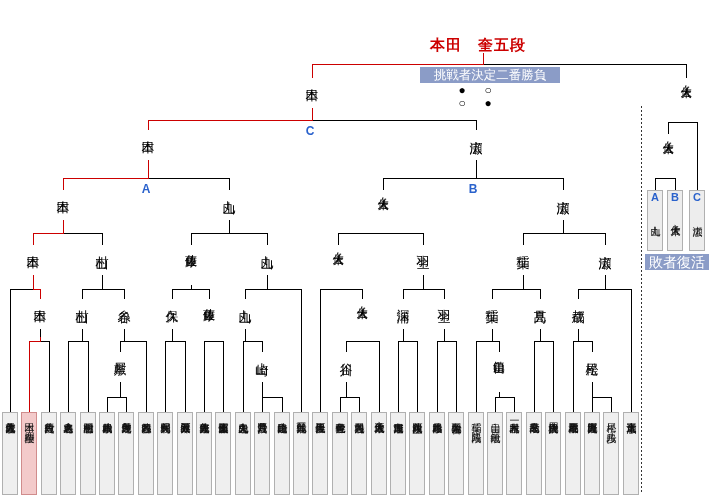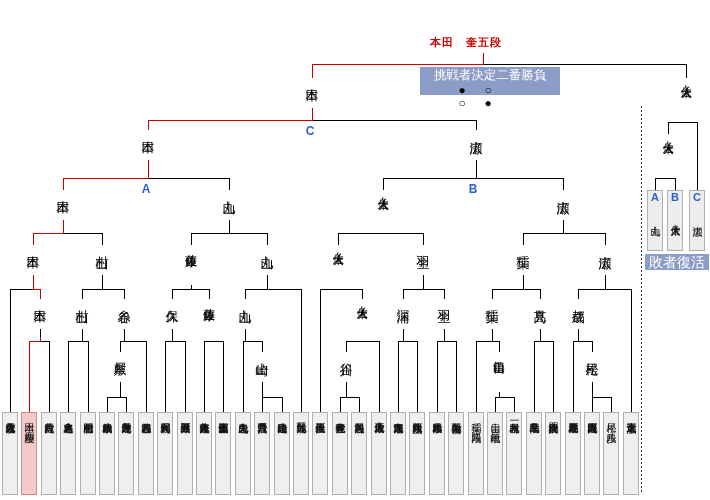--- a/index.html
+++ b/index.html
@@ -6,21 +6,21 @@
   #stage{position:relative;width:710px;height:500px;background:#fff;overflow:hidden;
          font-family:"Liberation Sans",sans-serif;}
   #lines{position:absolute;left:0;top:0;}
   .vname{position:absolute;writing-mode:vertical-rl;text-orientation:upright;
          font-size:13px;line-height:1.0;letter-spacing:1px;color:#000;
          transform:translateX(-50%);white-space:nowrap;}
   .n3{font-size:12px;letter-spacing:0;}
   .n4{font-size:11px;letter-spacing:0;line-height:0.95;}
   .mlabel{position:absolute;color:#2a62cc;font-weight:bold;font-size:12px;
           transform:translateX(-50%);line-height:1;}
-  .title{position:absolute;color:#cc0000;font-weight:bold;font-size:11px;
+  .title{position:absolute;color:#cc0000;font-weight:bold;font-size:15px;
          letter-spacing:1px;line-height:1;}
   .bluebar{position:absolute;background:#8b9cc7;color:#fff;text-align:center;
            font-size:12.5px;}
   .dot{position:absolute;font-size:12px;line-height:1;color:#000;
        transform:translateX(-50%);}
   .pbox{position:absolute;top:412px;width:14px;height:79px;background:#efefef;
         border:1px solid #b0b0b0;writing-mode:vertical-rl;text-orientation:upright;
         font-size:10px;line-height:14px;letter-spacing:0;color:#111;
         padding-top:2px;overflow:hidden;}
   .pbox.win{background:#f3caca;border-color:#d08c8c;}
@@ -84,21 +84,21 @@
       M33 245 V233 H63 V220
       M63 190 V178 H148 V160
       M148 130 V120 H312 V108
       M312 78 V64 H483 V53"></path>
 
     <line x1="641" y1="106" x2="641" y2="494" stroke="#333" stroke-width="1" stroke-dasharray="2 2"></line>
   </svg>
 
   <div class="title" style="left:430px;top:37px;">本田　奎五段</div>
 
-  <div class="bluebar" style="left:420px;top:67px;width:140px;height:28px;line-height:16px;text-align:center;">挑戦者決定二番勝負</div>
+  <div class="bluebar" style="left:420px;top:67px;width:140px;height:16px;line-height:16px;text-align:center;">挑戦者決定二番勝負</div>
   <span class="dot" style="left:462px;top:84px;">●</span>
   <span class="dot" style="left:488px;top:84px;">○</span>
   <span class="dot" style="left:462px;top:97px;">○</span>
   <span class="dot" style="left:488px;top:97px;">●</span>
 
   <div class="mlabel" style="left:146px;top:183px;">A</div>
   <div class="mlabel" style="left:473px;top:183px;">B</div>
   <div class="mlabel" style="left:310px;top:125px;">C</div>
 
   <div class="vname" style="left:312px;top:78px;">本田</div>

